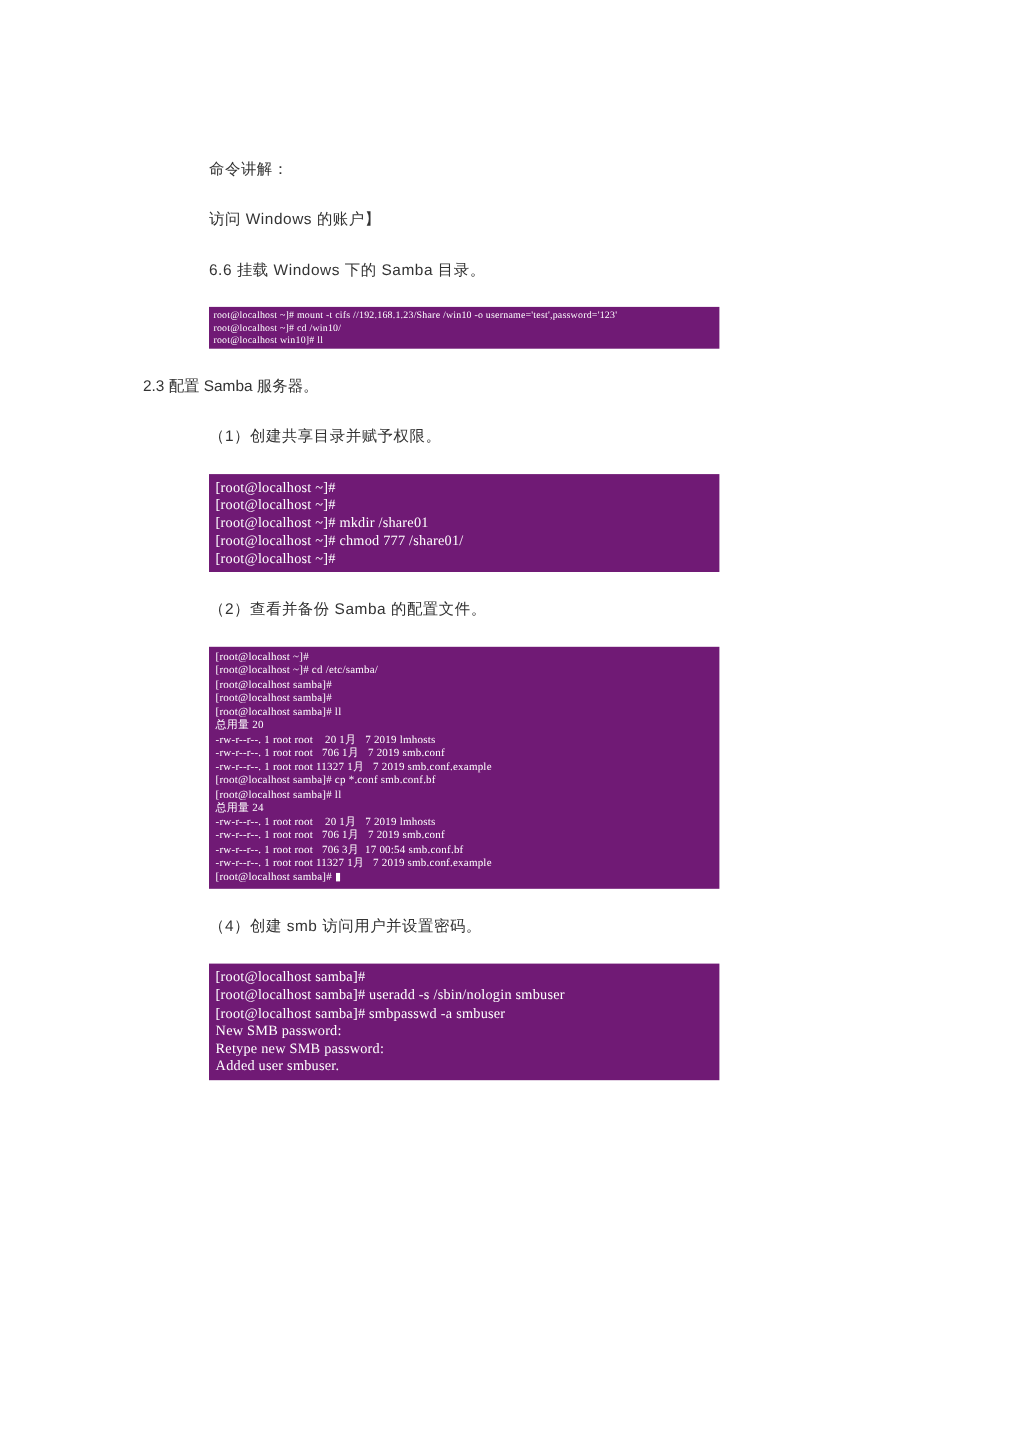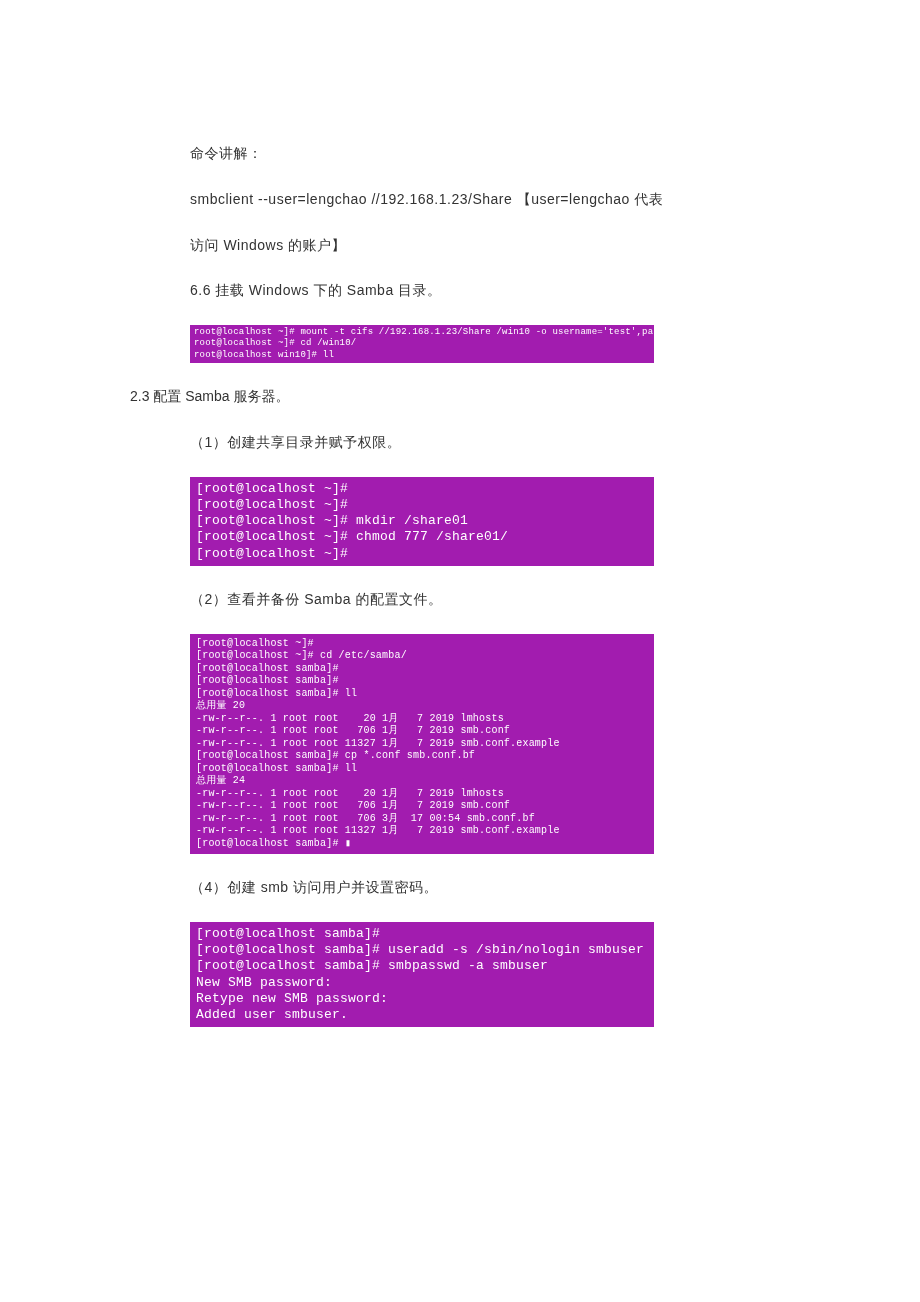--- a/index.html
+++ b/index.html
@@ -11,23 +11,23 @@
     line-height: 1.7;
   }
   .page {
     width: 796px;
     padding: 120px 130px 100px 130px;
     box-sizing: border-box;
   }
   .indent { padding-left: 60px; }
   .para { margin: 22px 0; letter-spacing: 0.5px; }
   .terminal {
-    background: #a21caf;
+    background: #701a75;
     color: #fff;
-    font-family: Liberation Mono, monospace;
+    font-family: Liberation Serif, serif;
     padding: 4px 6px;
     white-space: pre;
     font-size: 13px;
     letter-spacing: 0.2px;
     line-height: 1.25;
     margin: 6px 12px 22px 0;
   }
   .terminal.small {
     font-size: 9px;
     line-height: 1.25;
@@ -44,21 +44,20 @@
   }
 </style>
 </head>
 <body>
 
 <div class="page">
 
   <div class="indent">
     <div class="para">命令讲解：</div>
 
-    <div class="para">smbclient --user=lengchao //192.168.1.23/Share    【user=lengchao 代表</div>
 
     <div class="para">访问 Windows 的账户】</div>
 
     <div class="para">6.6 挂载 Windows 下的 Samba 目录。</div>
 
     <div class="terminal small">root@localhost ~]# mount -t cifs //192.168.1.23/Share /win10 -o username='test',password='123'
 root@localhost ~]# cd /win10/
 root@localhost win10]# ll</div>
   </div>
 

